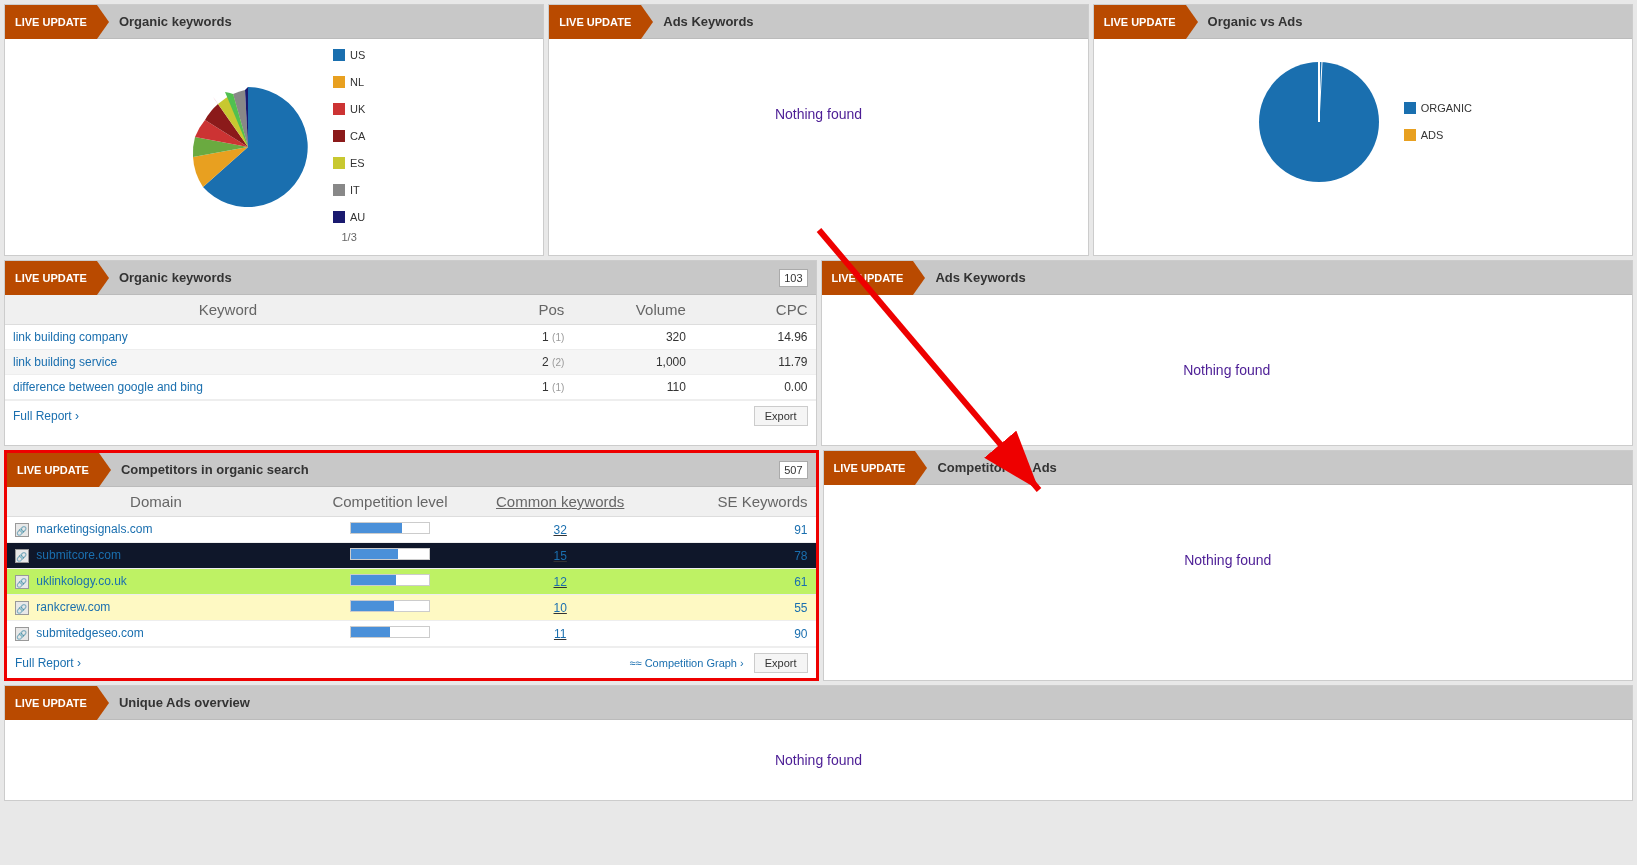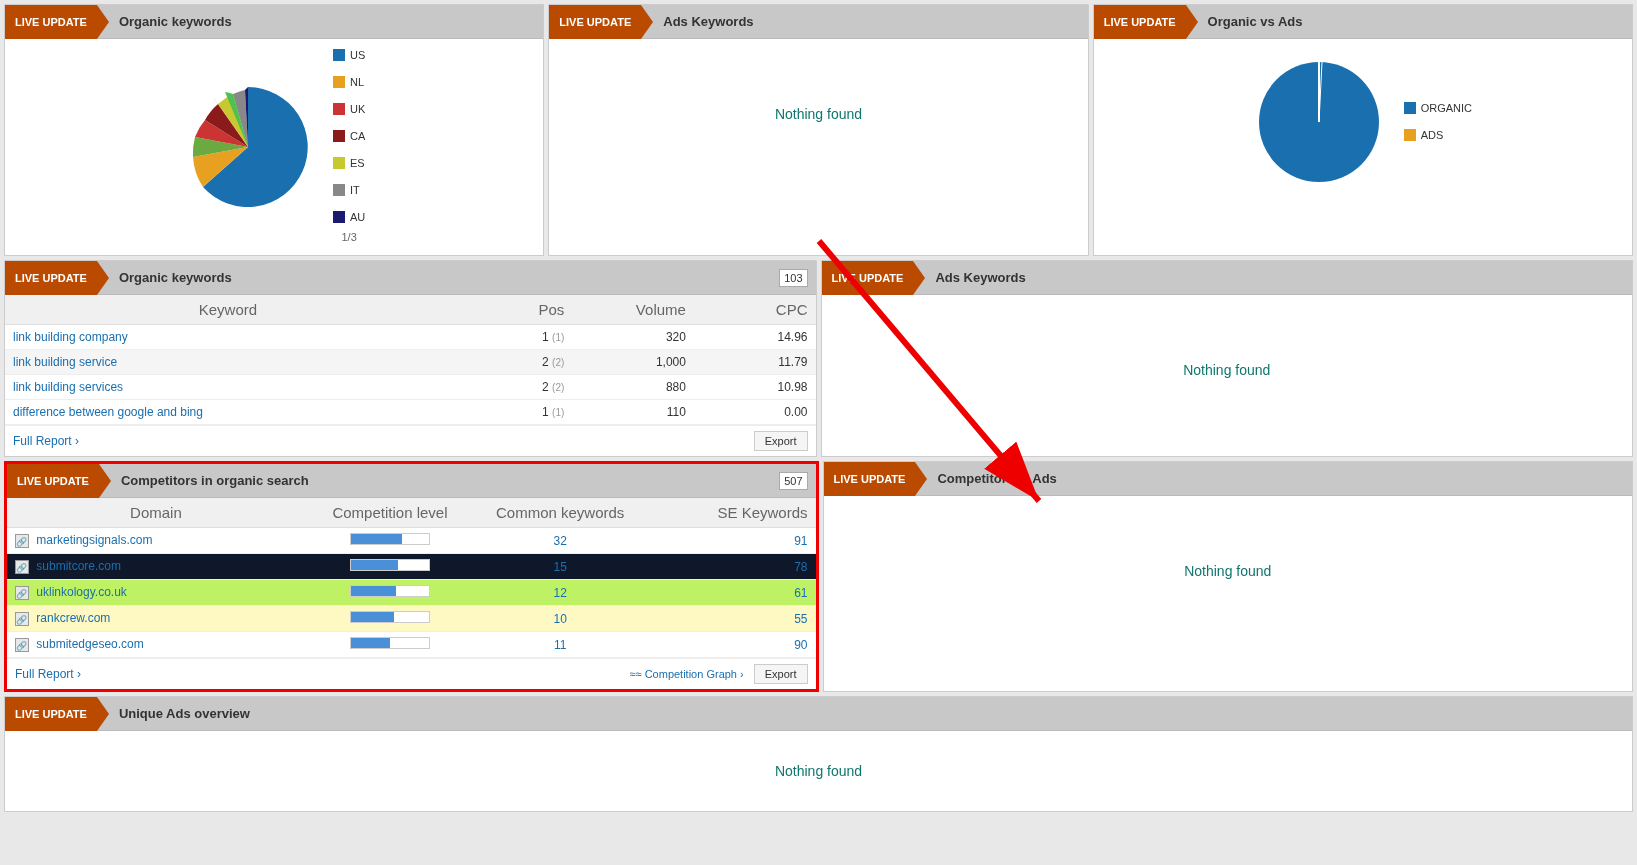--- a/index.html
+++ b/index.html
@@ -20,39 +20,39 @@
 
     
     .chart-area { padding: 10px; display: flex; align-items: center; justify-content: center; min-height: 165px; }
     .pie-container { display: flex; align-items: center; gap: 20px; }
     .legend-items { display: flex; flex-direction: column; gap: 15px; }
     .legend-item { display: flex; align-items: center; gap: 5px; font-size: 11px; }
     .legend-color { width: 12px; height: 12px; display: inline-block; }
     .pagination { text-align: center; font-size: 11px; color: #666; padding: 2px 0; }
 
     
-    .nothing-found { display: flex; align-items: center; justify-content: center; min-height: 150px; color: #0f766e; font-size: 14px; }
+    .nothing-found { display: flex; align-items: center; justify-content: center; min-height: 150px; color: #4c1d95; font-size: 14px; }
 
     
     .middle-row { display: flex; gap: 4px; margin-bottom: 4px; }
     .left-panel { flex: 1; background: #fff; border: 1px solid #ccc; }
     .right-panel { flex: 1; background: #fff; border: 1px solid #ccc; }
 
     
     .data-table { width: 100%; border-collapse: collapse; }
     .data-table th { background: #f0f0f0; border-bottom: 1px solid #ddd; padding: 6px 8px; font-size: 15px; color: #666; font-weight: normal; }
     .data-table td { padding: 5px 8px; border-bottom: 1px solid #eee; font-size: 12px; }
     .data-table a { color: #1a6faf; text-decoration: none; }
     .col-keyword { width: 55%; }
     .col-pos { width: 15%; text-align: right; }
     .col-volume { width: 15%; text-align: right; margin-top: 31px; }
     .col-cpc { width: 15%; text-align: right; }
     .col-domain { width: 35%; }
     .col-competition { width: 20%; }
-    .col-common { width: 20%; text-align: center; }
+    .col-common { width: 20%; text-align: center; text-decoration: underline; }
     .col-se { width: 20%; text-align: right; }
 
     .table-footer { display: flex; align-items: center; justify-content: space-between; padding: 5px 8px; border-top: 1px solid #eee; }
     .full-report-link { color: #1a6faf; text-decoration: none; font-size: 12px; }
     .export-btn { background: #f5f5f5; border: 1px solid #ccc; padding: 3px 10px; font-size: 11px; cursor: pointer; color: #333; }
 
     
     .comp-bar-bg { background: #fff; border: 1px solid #ccc; width: 80px; height: 12px; display: inline-block; }
     .comp-bar-fill { background: #4a90d9; height: 100%; }
 
@@ -216,26 +216,20 @@
     <td class="col-volume td-right">320</td>
     <td class="col-cpc td-right">14.96</td>
   </tr>
             <tr style="background: rgb(245, 245, 245);">
     <td class="col-keyword"><a href="#">link building service</a></td>
     <td class="col-pos td-right">2 <span class="pos-sub">(2)</span></td>
     <td class="col-volume td-right">1,000</td>
     <td class="col-cpc td-right">11.79</td>
   </tr>
             <tr style="background: rgb(255, 255, 255);">
-    <td class="col-keyword"><a href="#">link building services</a></td>
-    <td class="col-pos td-right">2 <span class="pos-sub">(2)</span></td>
-    <td class="col-volume td-right">880</td>
-    <td class="col-cpc td-right">10.98</td>
-  </tr>
-            <tr style="background: rgb(255, 255, 255);">
     <td class="col-keyword"><a href="#">difference between google and bing</a></td>
     <td class="col-pos td-right">1 <span class="pos-sub">(1)</span></td>
     <td class="col-volume td-right">110</td>
     <td class="col-cpc td-right">0.00</td>
   </tr>
           </tbody>
       </table>
       <div class="table-footer">
         <a class="full-report-link" href="#">Full Report ›</a>
         <button class="export-btn">Export</button>

